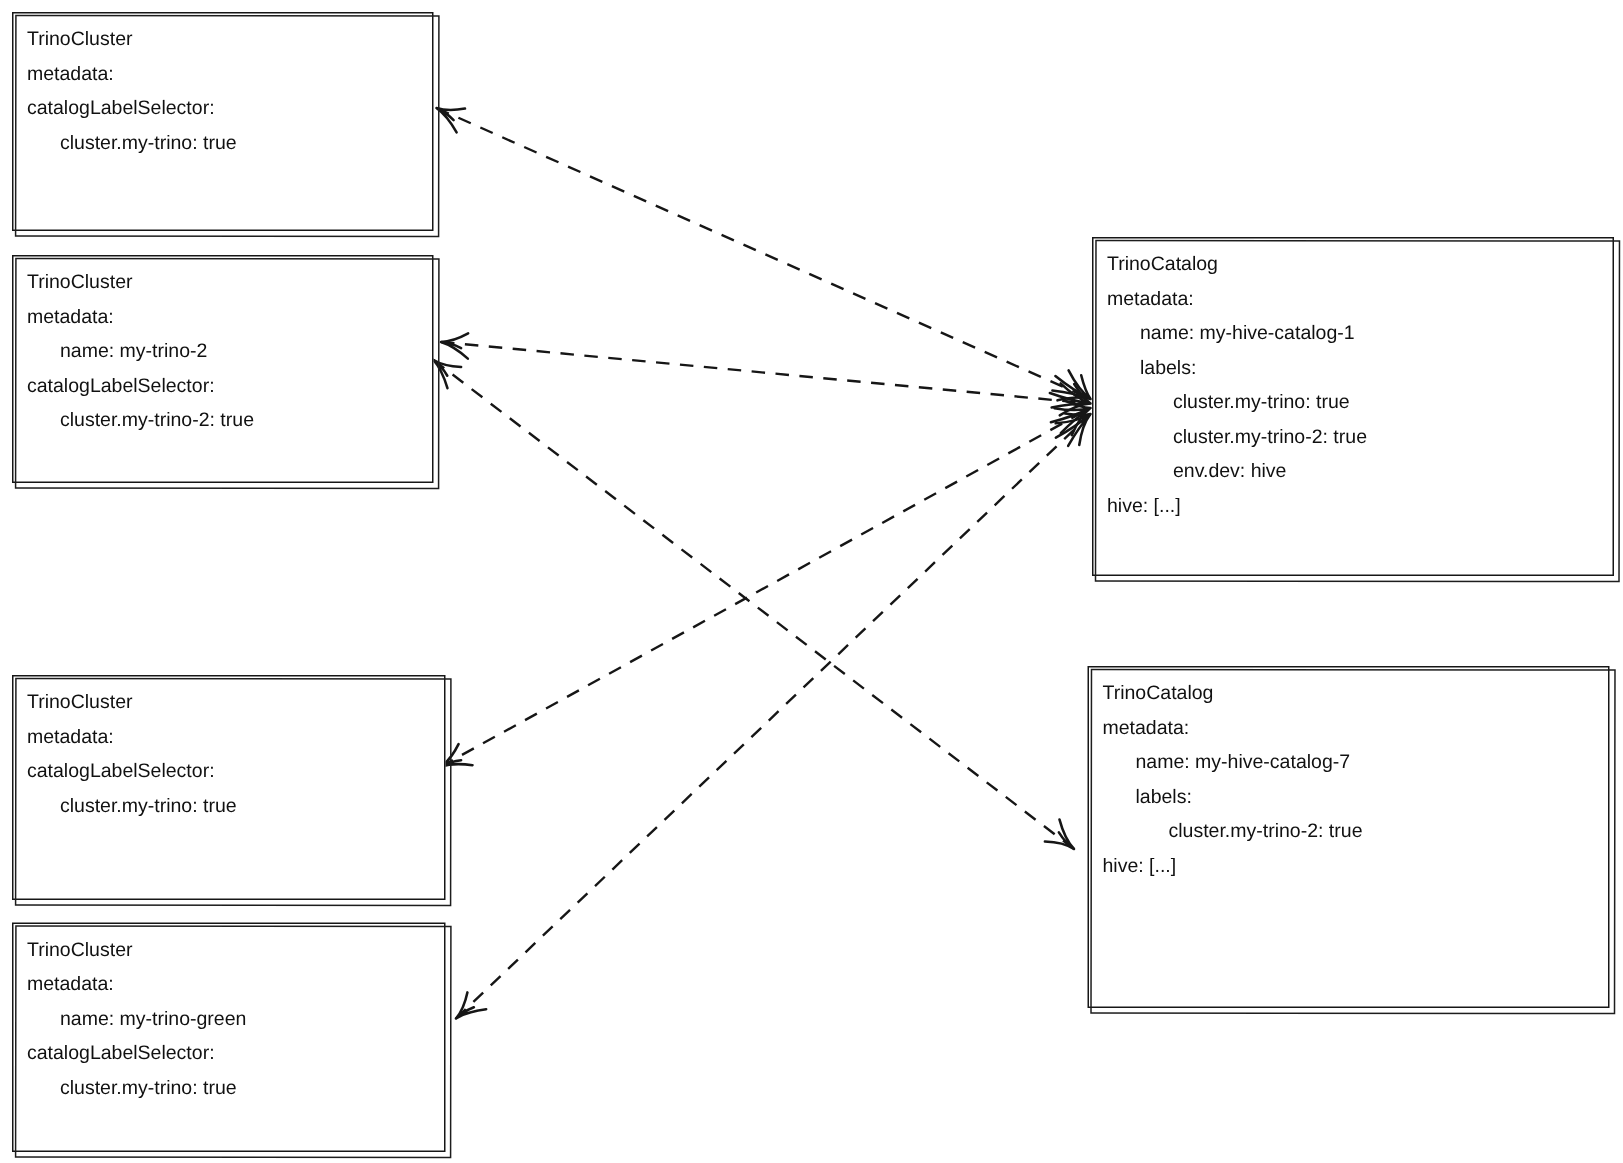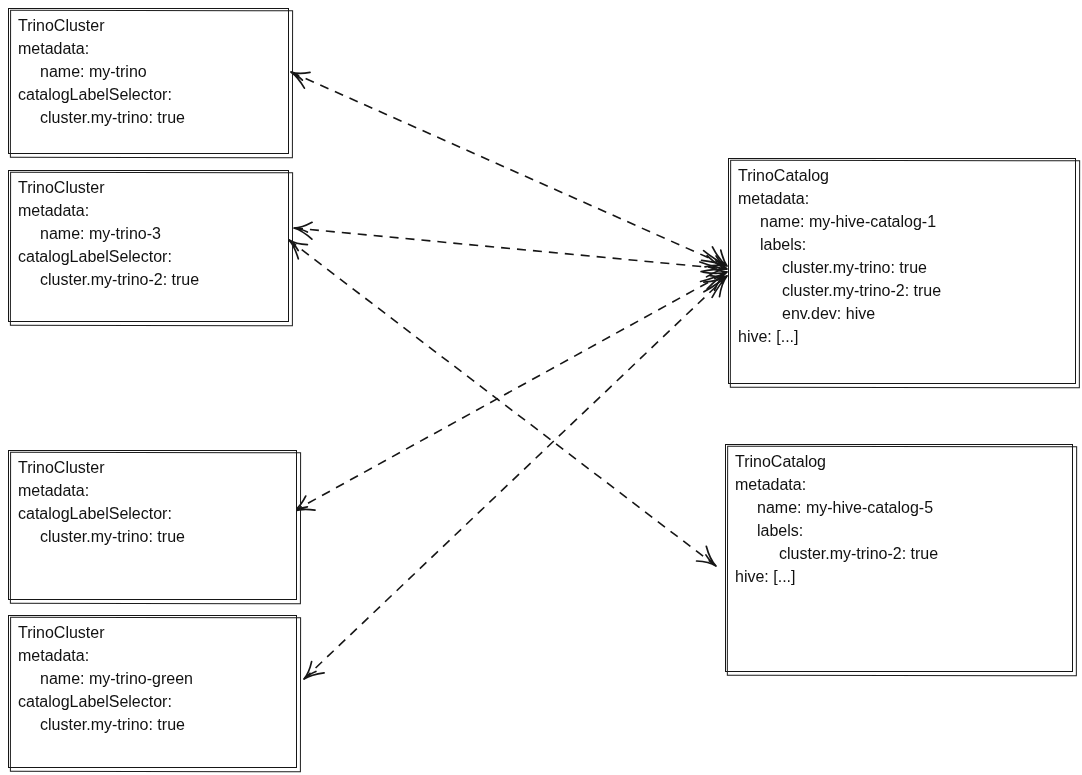--- a/index.html
+++ b/index.html
@@ -20,21 +20,21 @@
     inset: 0;
     width: 1082px;
     height: 775px;
   }
   .sketch-box {
     position: absolute;
     box-sizing: border-box;
     background: #ffffff;
     border: 1.7px solid #161616;
     padding: 5px 9px;
-    font-size: 16px;
+    font-size: 13px;
     line-height: 23px;
     color: #111111;
     white-space: nowrap;
   }
   .sketch-box::before {
     content: "";
     position: absolute;
     inset: -2px;
     border: 1.2px solid #1d1d1d;
     transform: translate(3px, 3px) rotate(0.08deg);
@@ -72,28 +72,27 @@
       <g>
         <line x1="289" y1="240" x2="716" y2="566" stroke="#161616" stroke-width="1.6" stroke-dasharray="9 7"></line>
         <path d="M 289.0 240.0 Q 294.7 246.5 298.3 258.8 M 289.0 240.0 Q 295.8 244.1 307.4 244.7 M 289.0 240.0 Q 294.1 243.5 298.2 250.5 " fill="none" stroke="#161616" stroke-width="1.7" stroke-linecap="round"></path>
         <path d="M 716.0 566.0 Q 709.8 559.5 706.3 546.3 M 716.0 566.0 Q 709.1 561.4 696.6 561.0 M 716.0 566.0 Q 710.5 562.2 705.9 554.9 " fill="none" stroke="#161616" stroke-width="1.7" stroke-linecap="round"></path>
       </g>
     </svg>
 
 <div class="sketch-box" style="left: 8px; top: 8px; width: 281px; height: 146px;">
       <div class="code-line i0">TrinoCluster</div>
       <div class="code-line i0">metadata:</div>
-      <div class="code-line i1">name: my-trino</div>
       <div class="code-line i0">catalogLabelSelector:</div>
       <div class="code-line i1">cluster.my-trino: true</div>
     </div>
     <div class="sketch-box" style="left: 8px; top: 170px; width: 281px; height: 152px;">
       <div class="code-line i0">TrinoCluster</div>
       <div class="code-line i0">metadata:</div>
-      <div class="code-line i1">name: my-trino-3</div>
+      <div class="code-line i1">name: my-trino-2</div>
       <div class="code-line i0">catalogLabelSelector:</div>
       <div class="code-line i1">cluster.my-trino-2: true</div>
     </div>
     <div class="sketch-box" style="left: 8px; top: 450px; width: 289px; height: 150px;">
       <div class="code-line i0">TrinoCluster</div>
       <div class="code-line i0">metadata:</div>
       <div class="code-line i0">catalogLabelSelector:</div>
       <div class="code-line i1">cluster.my-trino: true</div>
     </div>
     <div class="sketch-box" style="left: 8px; top: 615px; width: 289px; height: 153px;">
@@ -109,18 +108,18 @@
       <div class="code-line i1">name: my-hive-catalog-1</div>
       <div class="code-line i1">labels:</div>
       <div class="code-line i2">cluster.my-trino: true</div>
       <div class="code-line i2">cluster.my-trino-2: true</div>
       <div class="code-line i2">env.dev: hive</div>
       <div class="code-line i0">hive: [...]</div>
     </div>
     <div class="sketch-box" style="left: 725px; top: 444px; width: 348px; height: 228px;">
       <div class="code-line i0">TrinoCatalog</div>
       <div class="code-line i0">metadata:</div>
-      <div class="code-line i1">name: my-hive-catalog-5</div>
+      <div class="code-line i1">name: my-hive-catalog-7</div>
       <div class="code-line i1">labels:</div>
       <div class="code-line i2">cluster.my-trino-2: true</div>
       <div class="code-line i0">hive: [...]</div>
     </div>
   </div>
 
 </body></html>

